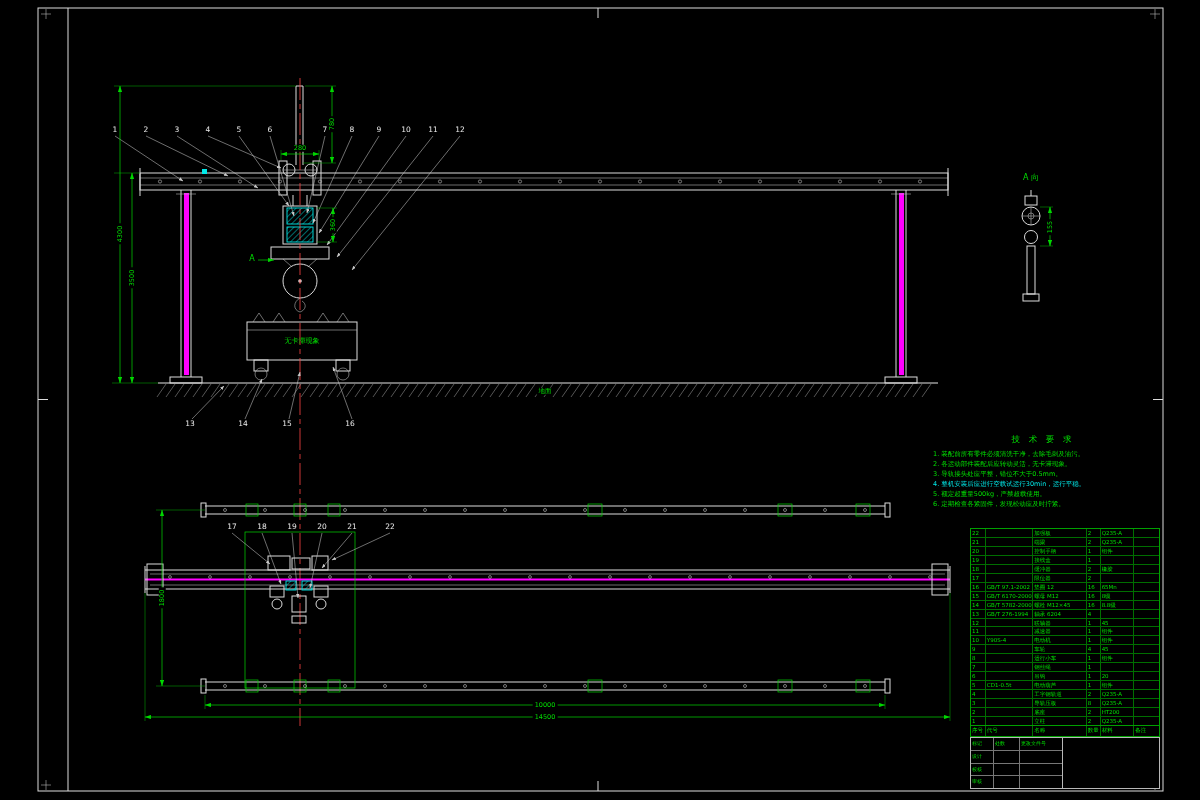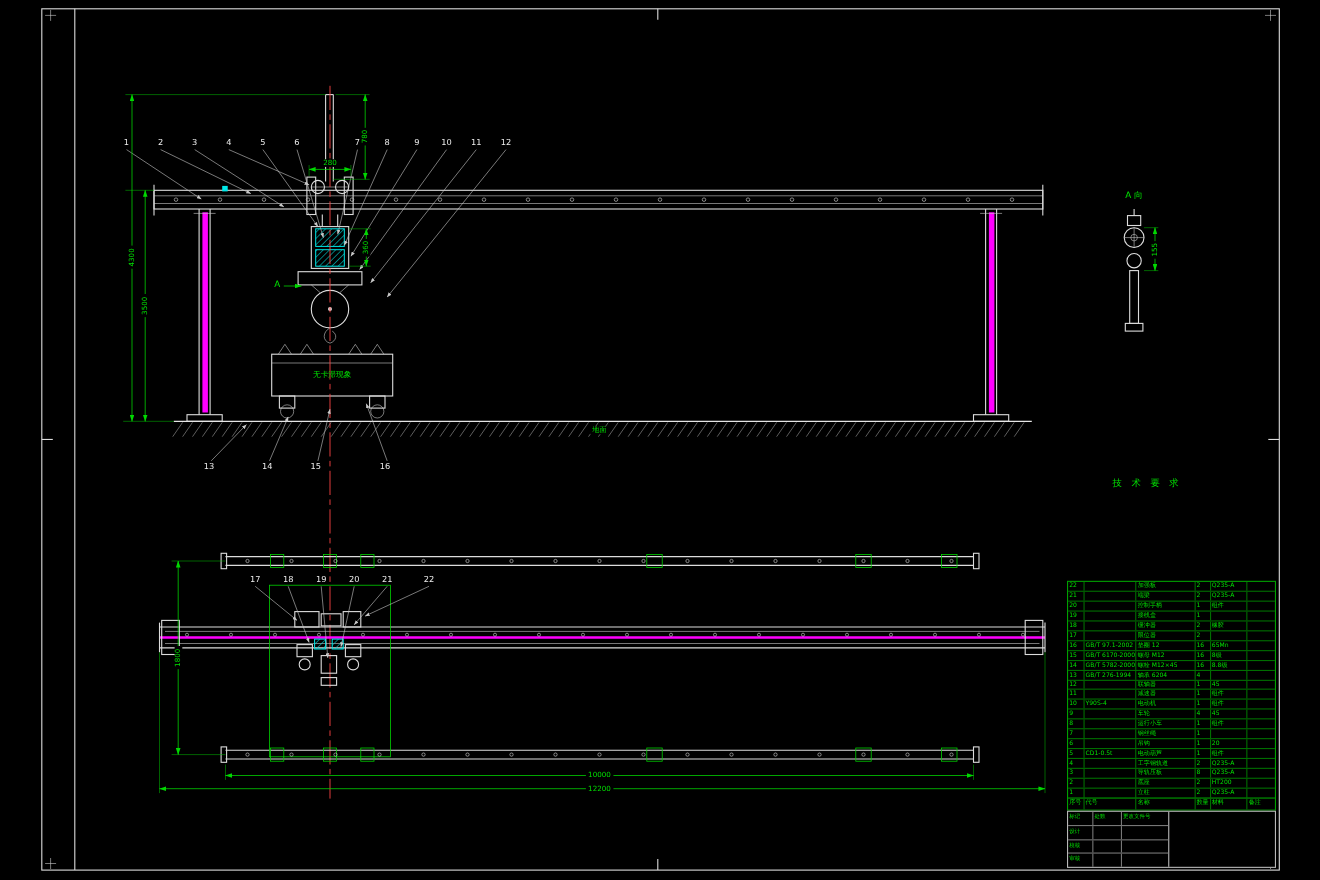--- a/index.html
+++ b/index.html
@@ -446,24 +446,32 @@
   <div class="t ctr" style="left:1031px;top:178px;font-size:8px;">A 向</div>
 
   <div class="t vert dimtxt" style="left:120px;top:234px;">4300</div>
   <div class="t vert dimtxt" style="left:132px;top:278px;">3500</div>
   <div class="t vert dimtxt" style="left:332px;top:124px;">780</div>
   <div class="t ctr dimtxt" style="left:300px;top:148px;">280</div>
   <div class="t vert dimtxt" style="left:333px;top:225px;">360</div>
   <div class="t vert dimtxt" style="left:1050px;top:227px;">155</div>
   <div class="t vert dimtxt" style="left:162px;top:598px;">1800</div>
   <div class="t ctr dimtxt" style="left:545px;top:705px;">10000</div>
-  <div class="t ctr dimtxt" style="left:545px;top:717px;">12200</div>
+  <div class="t ctr dimtxt" style="left:545px;top:717px;">14500</div>
 
   <div id="tech">
     <div class="tr-title">技 术 要 求</div>
+    <div id="tech-lines">
+        <div class="tr-line">1. 装配前所有零件必须清洗干净，去除毛刺及油污。</div>
+        <div class="tr-line">2. 各运动部件装配后应转动灵活，无卡滞现象。</div>
+        <div class="tr-line">3. 导轨接头处应平整，错位不大于0.5mm。</div>
+        <div class="tr-line cyan">4. 整机安装后应进行空载试运行30min，运行平稳。</div>
+        <div class="tr-line">5. 额定起重量500kg，严禁超载使用。</div>
+        <div class="tr-line">6. 定期检查各紧固件，发现松动应及时拧紧。</div>
+      </div>
   </div>
 
   <div id="bom">
       <div class="bom-row">
         <div class="bom-cell" style="width: 14px;">22</div>
         <div class="bom-cell" style="width: 48px;"></div>
         <div class="bom-cell" style="width: 54px;">加强板</div>
         <div class="bom-cell" style="width: 14px;">2</div>
         <div class="bom-cell" style="width: 34px;">Q235-A</div>
         <div class="bom-cell" style="width: 26px;"></div>

